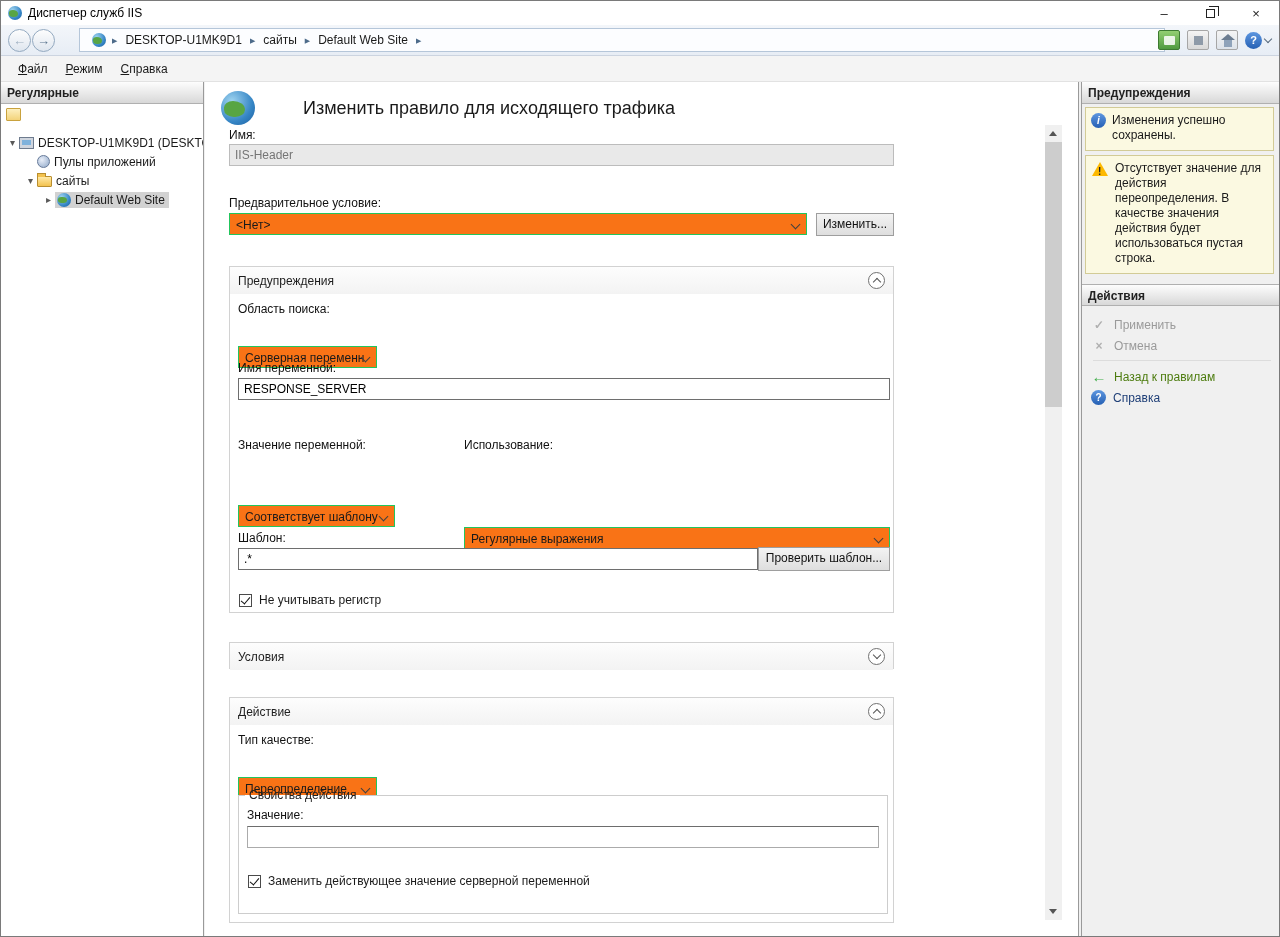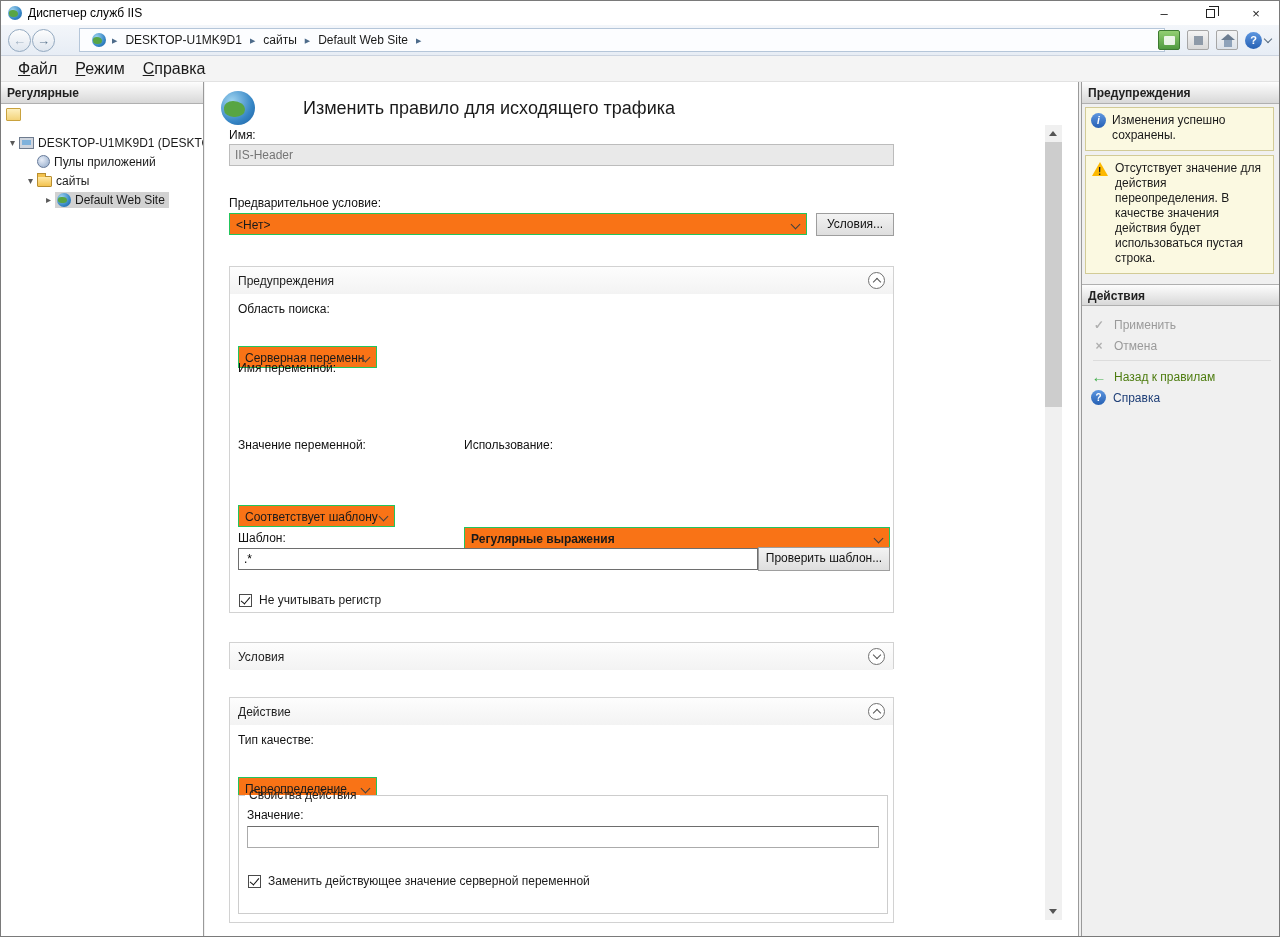--- a/index.html
+++ b/index.html
@@ -31,21 +31,21 @@
   .ab-icon.stop::after { content:""; position:absolute; left:6px; top:5px; width:9px; height:9px; background:#8e9aa8; }
   .ab-icon.home { background:linear-gradient(#f4f4f4,#dde3ea); border:1px solid #a6a6a6; }
   .ab-icon.home::before { content:""; position:absolute; left:4px; top:3px; border-left:7px solid transparent; border-right:7px solid transparent; border-bottom:6px solid #6b7c90; }
   .ab-icon.home::after { content:""; position:absolute; left:7px; top:9px; width:8px; height:7px; background:#8fa3ba; }
   .help-wrap { display:flex; align-items:center; gap:3px; cursor:default; }
   .help-circle { width:17px; height:17px; border-radius:50%; background:linear-gradient(#5e97e0,#2560b4); color:#fff; font-weight:bold; font-size:11px; display:flex; align-items:center; justify-content:center; }
   .dd-chev { width:6px; height:6px; border-right:1.4px solid #55687c; border-bottom:1.4px solid #55687c; transform:rotate(45deg); margin-top:-3px; }
 
   
   .menubar { position:absolute; left:0; top:55px; right:0; height:26px; background:#f4f4f4; border-bottom:1px solid #e2e2e2; display:flex; align-items:center; padding-left:8px; }
-  .menu-item { display:inline-block; padding:3px 9px; font-size:16px; cursor:default; }
+  .menu-item { display:inline-block; padding:3px 9px; font-size:12px; cursor:default; }
   .menu-item::first-letter { text-decoration:underline; }
 
   
   .left-panel  { position:absolute; left:0; top:81px; width:203px; bottom:0; background:#ffffff; border-right:1px solid #9a9a9a; }
   .main-panel  { position:absolute; left:204px; top:81px; width:874px; bottom:0; background:#ffffff; border-right:1px solid #9a9a9a; overflow:hidden; }
   .right-panel { position:absolute; left:1080px; top:81px; width:200px; bottom:0; background:#f0f0f0; border-left:1px solid #9a9a9a; }
 
   .panel-header { height:22px; background:linear-gradient(#fdfdfd,#d8d8d8); border-bottom:1px solid #b0b0b0; font-weight:bold; font-size:12px; color:#222; padding:4px 6px 0 6px; }
 
   
@@ -206,38 +206,39 @@
 
   <div class="main-panel">
     <span class="globe abs" style="left:16px; top:9px; width:34px; height:34px;"></span>
     <div class="page-title abs" style="left:62px; top:16px;">Изменить правило для исходящего трафика</div>
 
     <div class="flabel abs" style="left:24px; top:46px;">Имя:</div>
     <div class="textbox disabled abs" style="left:24px; top:62px; width:665px;">IIS-Header</div>
 
     <div class="flabel abs" style="left:24px; top:114px;">Предварительное условие:</div>
     <div class="combo abs" style="left:24px; top:131px; width:578px;"><span>&lt;Нет&gt;</span></div>
-    <div class="btn abs" style="left:611px; top:131px; width:78px; height:23px;">Условия...</div>
+    <div class="btn abs" style="left:611px; top:131px; width:78px; height:23px;">Изменить...</div>
 
     <div class="section abs" style="left:24px; top:184px; width:665px; height:347px;">
       <div class="section-header">
         <span class="section-title">Предупреждения</span>
         <span class="chev-btn up">
             <i></i>
           </span>
       </div>
       <div class="flabel abs" style="left:8px; top:35px;">Область поиска:</div>
       <div class="combo abs" style="left:8px; top:52px; width:139px;"><span>Серверная переменн</span></div>
 
       <div class="flabel abs" style="left:8px; top:94px;">Имя переменной:</div>
+      <input class="textbox abs" style="left: 8px; top: 111px; width: 652px;" value="RESPONSE_SERVER">
 
       <div class="flabel abs" style="left:8px; top:171px;">Значение переменной:</div>
       <div class="flabel abs" style="left:234px; top:171px;">Использование:</div>
       <div class="combo abs" style="left:8px; top:189px; width:157px;"><span>Соответствует шаблону</span></div>
-      <div class="combo abs" style="left:234px; top:189px; width:426px;font-weight:bold;"><span>Регулярные выражения</span></div>
+      <div class="combo abs" style="left:234px; top:189px; width:426px;"><span>Регулярные выражения</span></div>
 
       <div class="flabel abs" style="left:8px; top:264px;">Шаблон:</div>
       <input class="textbox abs" style="left: 8px; top: 281px; width: 520px;" value=".*">
       <div class="btn abs" style="left:528px; top:280px; width:132px; height:24px;">Проверить шаблон...</div>
 
       <div class="check-row abs" style="left:9px; top:326px;">
         <span class="checkbox checked"></span>
         <span class="check-label">Не учитывать регистр</span>
       </div>
     </div>

